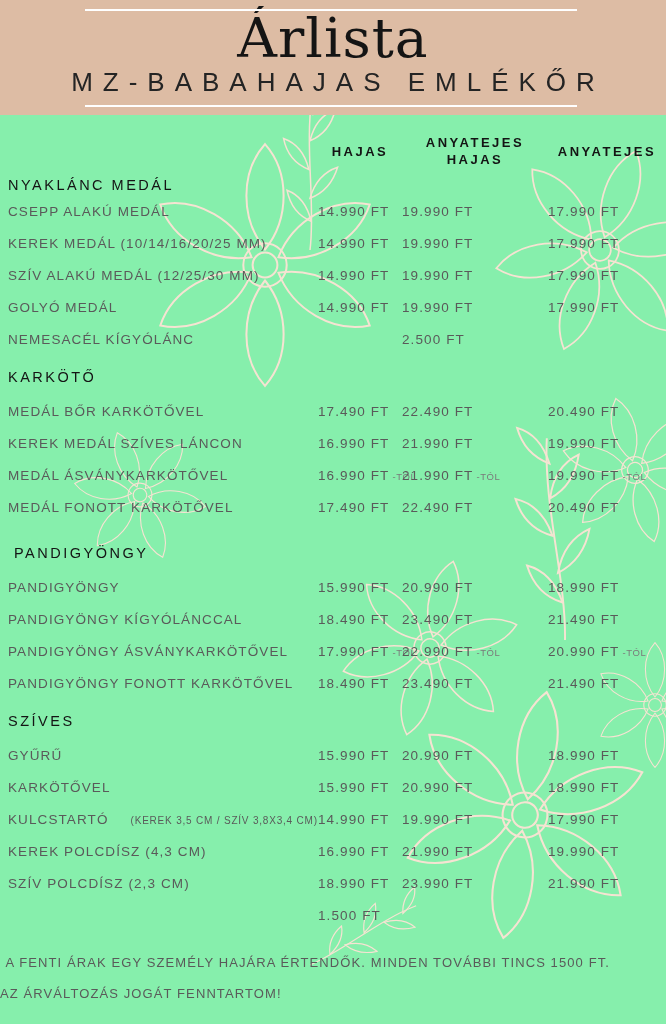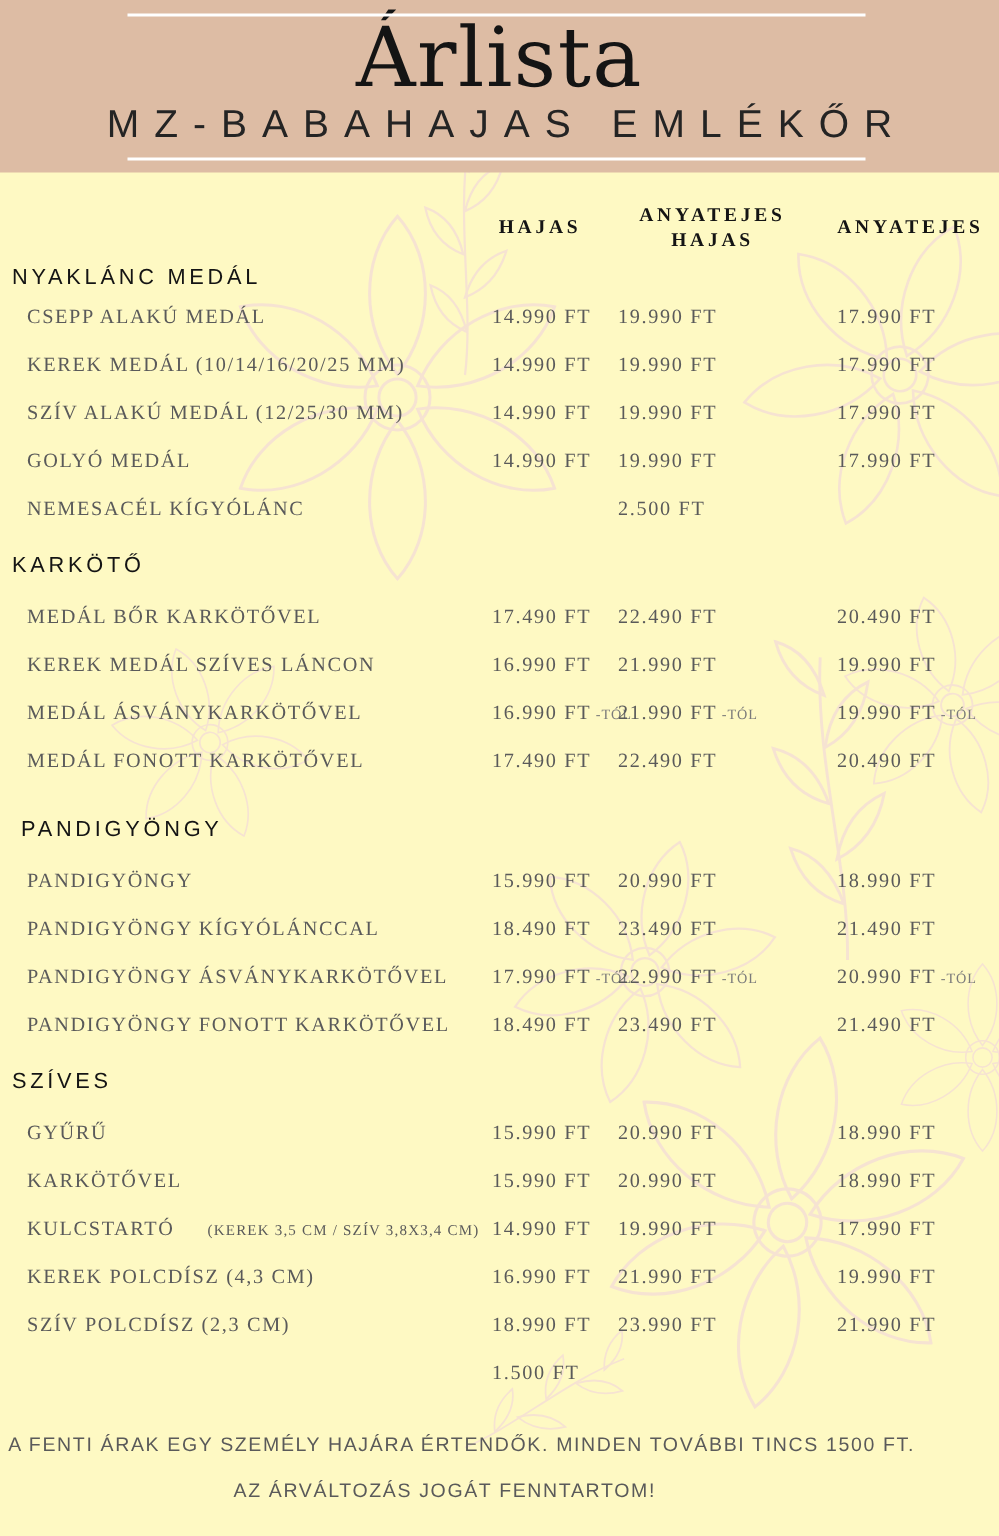--- a/index.html
+++ b/index.html
@@ -6,21 +6,21 @@
     --header-bg:#ddbca4;
     --ink:#141414;
     --muted:#5a5a5a;
     --floral:#f6e3d2;
   }
   html,body{margin:0;padding:0;background:#ffffff;}
   .page{
     position:relative;
     width:666px;height:1024px;
     margin:0 auto;
-    background:#fef9c3;
+    background:#86efac;
     overflow:hidden;
     font-family:"Liberation Sans", sans-serif;
     color:var(--muted);
   }
   
   .decor-svg{position:absolute;left:0;top:0;z-index:0;pointer-events:none;}
   .decor-svg *{stroke:var(--floral);fill:none;stroke-width:1.3;}
 
   
   .banner{
@@ -47,21 +47,20 @@
     color:#242424;
     white-space:nowrap;
   }
 
   
   main{position:relative;z-index:1;padding-top:14px;}
   .grid-row{
     display:grid;
     grid-template-columns:318px 84px 146px 118px;
     align-items:center;
-    font-family:Liberation Serif, serif;
   }
   .col-headers{
     height:44px;
     font-weight:bold;
     font-size:13px;
     letter-spacing:2.5px;
     color:var(--ink);
   }
   .col-headers > div{text-align:center;}
   .col-head-2{white-space:pre-line;line-height:17px;}
@@ -76,31 +75,30 @@
     color:var(--ink);
   }
   .section-title.first{margin:2px 0 0 0;}
   .section-title.indent{margin-top:20px;padding-left:14px;}
 
   .row{
     height:32px;
     font-size:13.5px;
     letter-spacing:1.1px;
     color:var(--muted);
-    margin-left:10px;
   }
   .row .label{padding-left:8px;white-space:nowrap;}
   .note{font-size:10px;letter-spacing:0.8px;margin-left:22px;}
   .price{text-align:left;white-space:nowrap;}
   .tol{font-size:9.5px;letter-spacing:0.6px;margin-left:3px;color:#7a7a7a;}
 
   
   footer{position:relative;z-index:1;margin-top:16px;font-size:13px;letter-spacing:1.1px;color:var(--muted);}
   .footer-line-1{height:31px;line-height:31px;text-align:right;padding-right:56px;white-space:nowrap;}
-  .footer-line-2{height:31px;line-height:31px;text-align:center;padding-right:73px;white-space:nowrap;}
+  .footer-line-2{height:31px;line-height:31px;text-align:left;padding-right:73px;white-space:nowrap;}
 </style>
 </head>
 <body>
 
 <div class="page">
 
   <svg class="decor-svg" width="666" height="1024" viewBox="0 0 666 1024" aria-hidden="true">
     <defs>
       <g id="flower">
         <path d="M0,-10 C-16,-30 -16,-60 0,-78 C16,-60 16,-30 0,-10 Z" transform="rotate(0)"></path>

